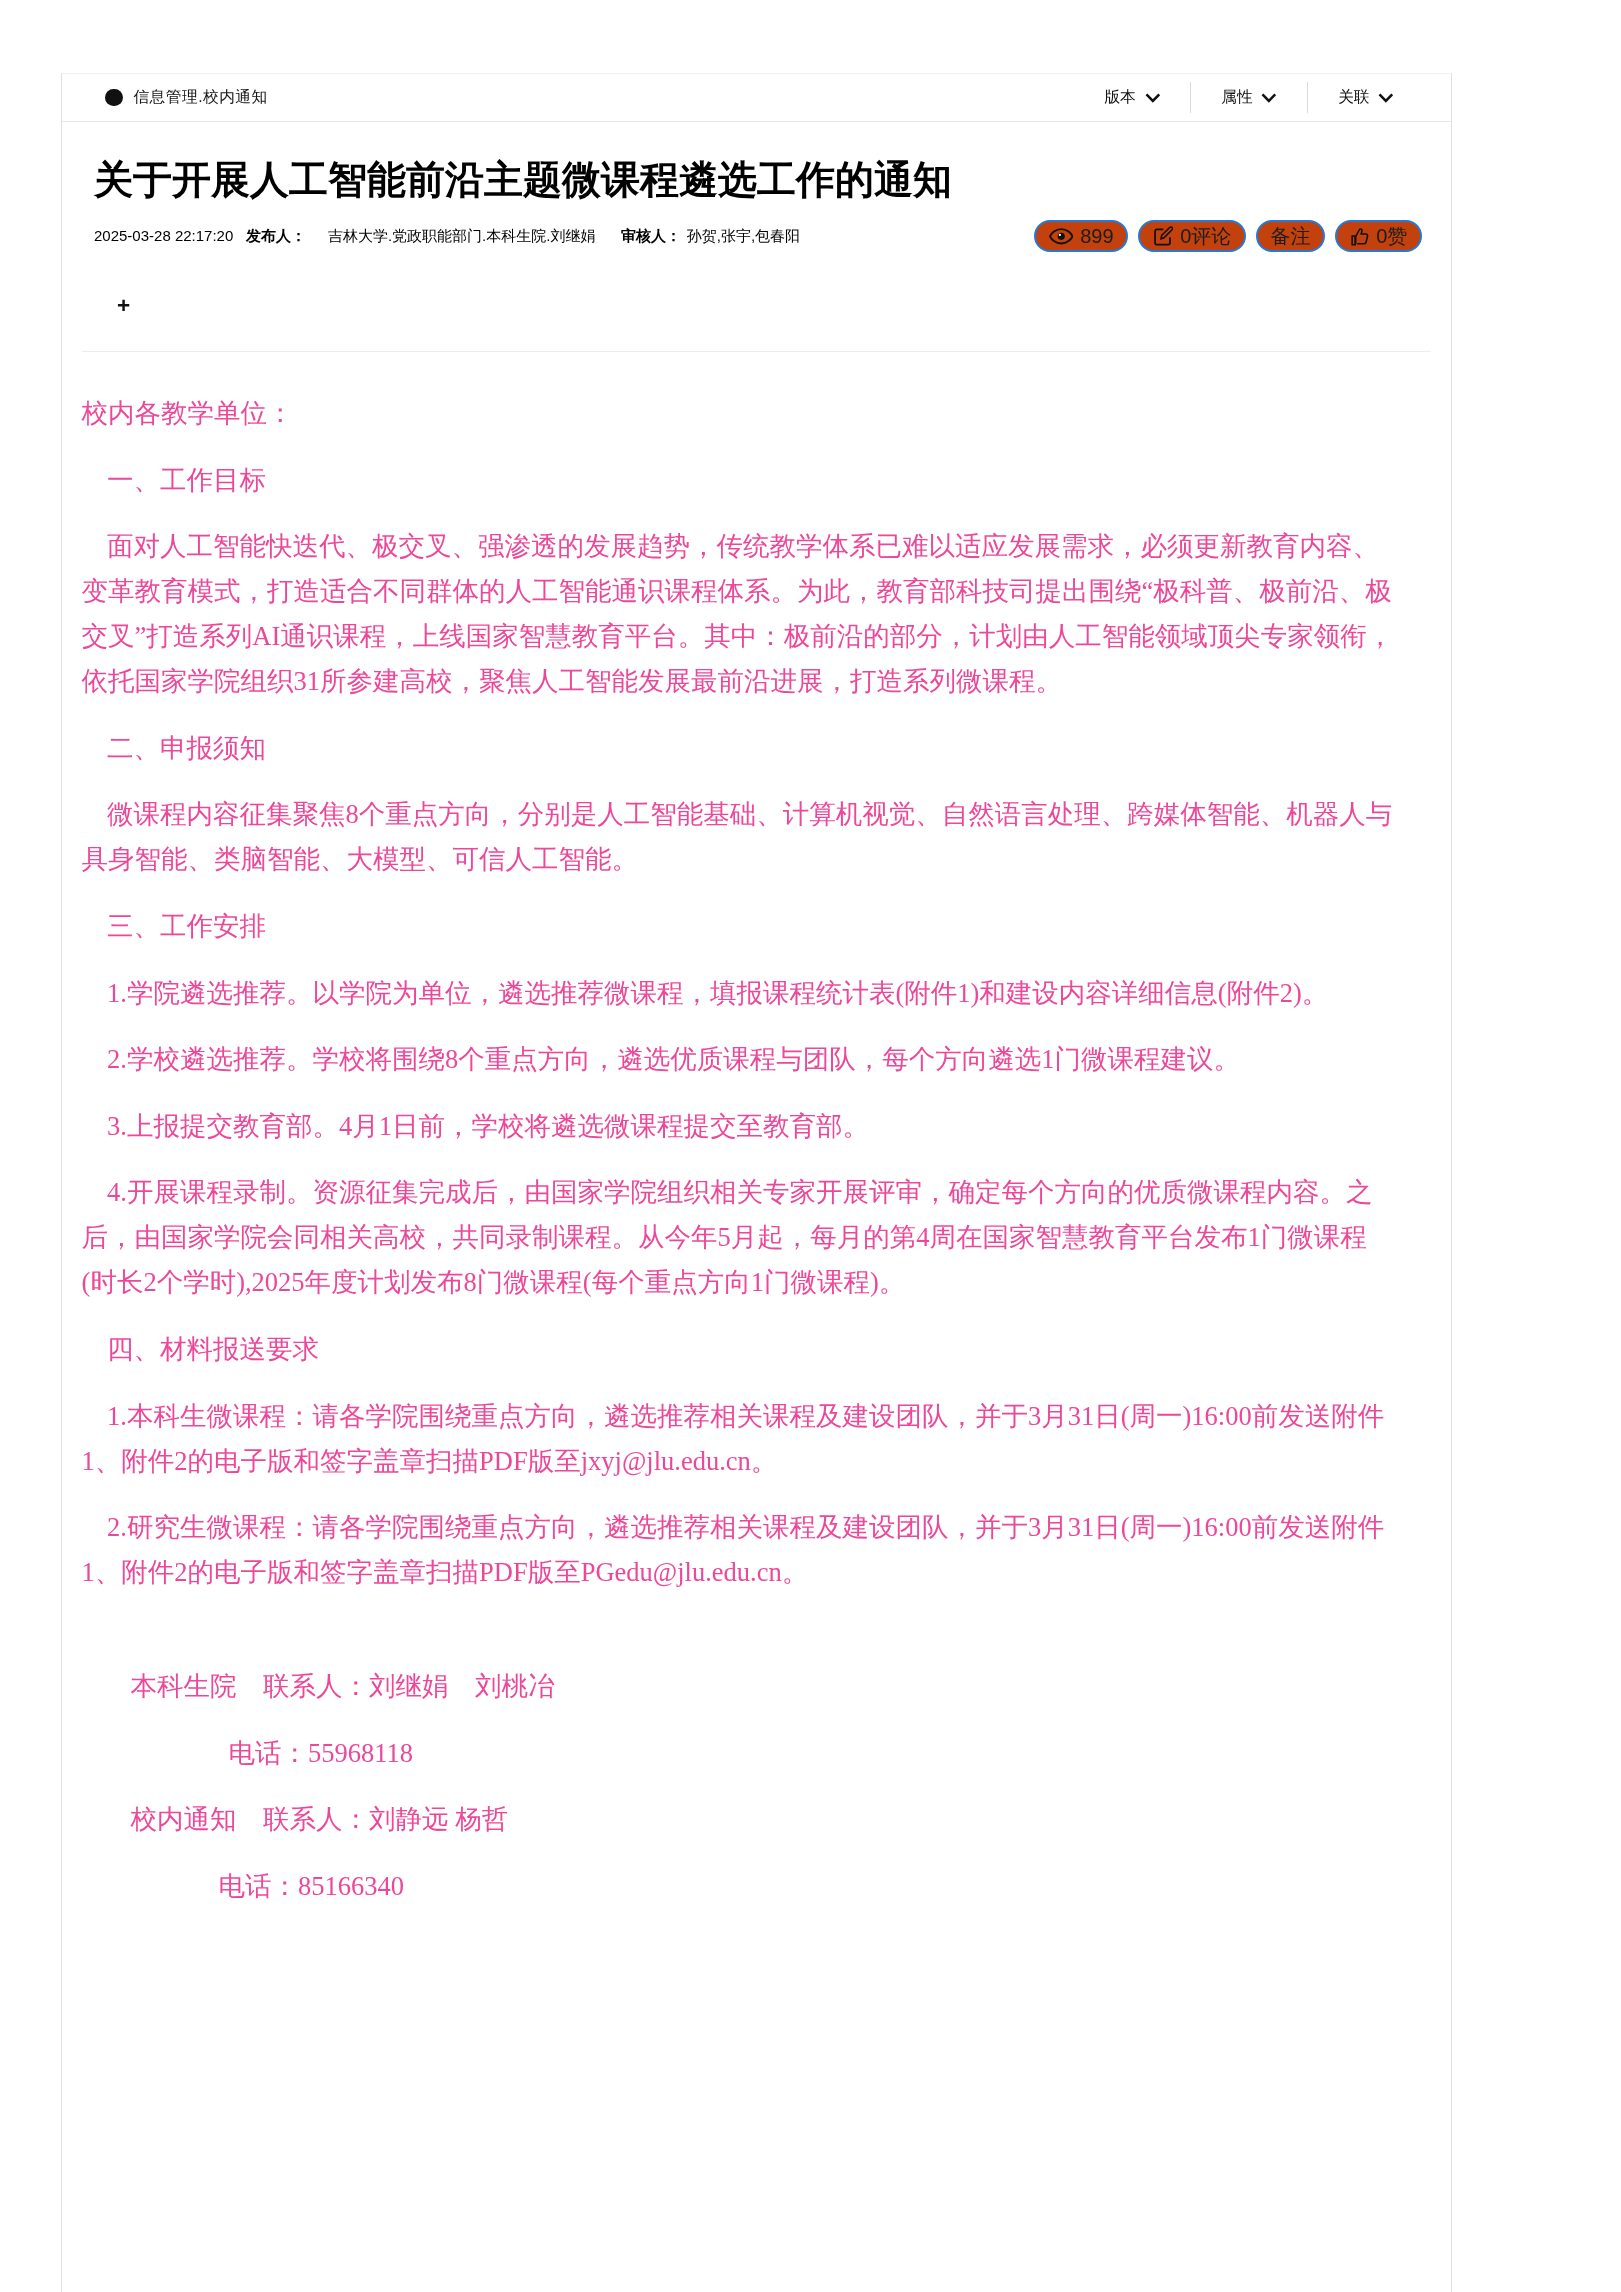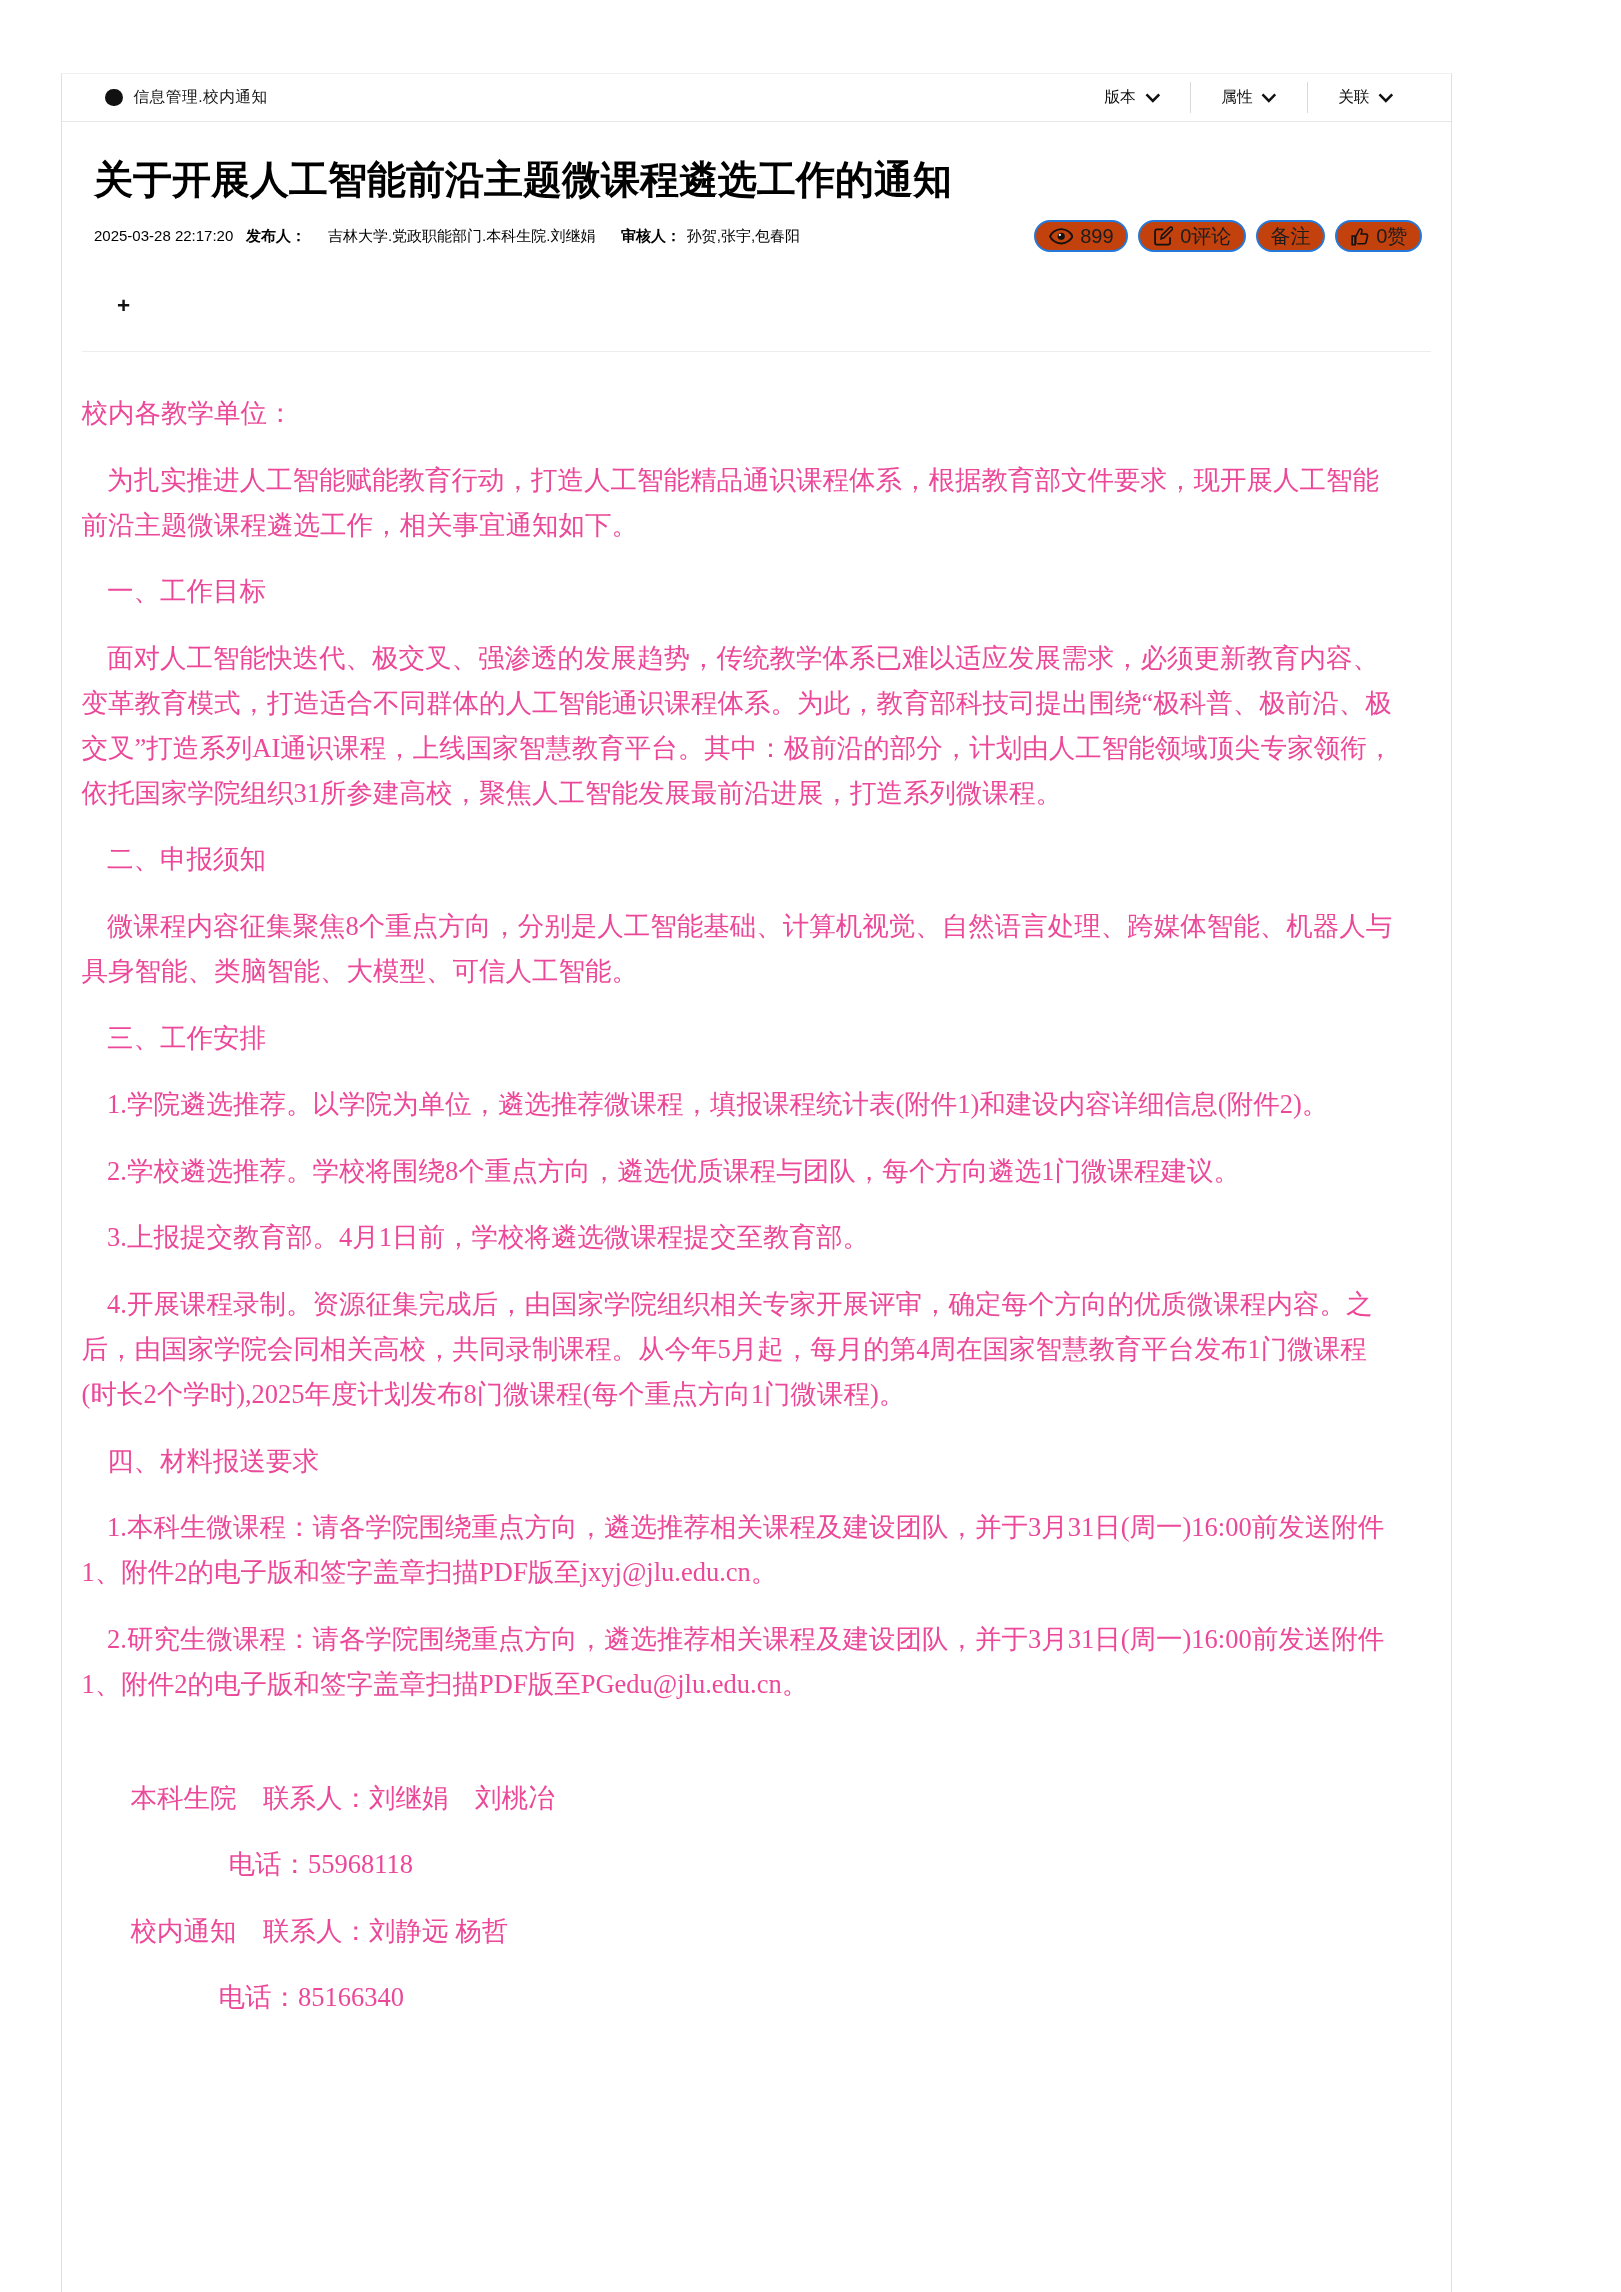--- a/index.html
+++ b/index.html
@@ -146,21 +146,20 @@
       </div>
     </div>
   </div>
 
   <div class="plus-row">+</div>
 
   <div class="divider"></div>
 
   <div class="article-body">
     <p class="no-indent">校内各教学单位：</p>
-    <p>为扎实推进人工智能赋能教育行动，打造人工智能精品通识课程体系，根据教育部文件要求，现开展人工智能前沿主题微课程遴选工作，相关事宜通知如下。</p>
     <p>一、工作目标</p>
     <p>面对人工智能快迭代、极交叉、强渗透的发展趋势，传统教学体系已难以适应发展需求，必须更新教育内容、变革教育模式，打造适合不同群体的人工智能通识课程体系。为此，教育部科技司提出围绕“极科普、极前沿、极交叉”打造系列AI通识课程，上线国家智慧教育平台。其中：极前沿的部分，计划由人工智能领域顶尖专家领衔，依托国家学院组织31所参建高校，聚焦人工智能发展最前沿进展，打造系列微课程。</p>
     <p>二、申报须知</p>
     <p>微课程内容征集聚焦8个重点方向，分别是人工智能基础、计算机视觉、自然语言处理、跨媒体智能、机器人与具身智能、类脑智能、大模型、可信人工智能。</p>
     <p>三、工作安排</p>
     <p>1.学院遴选推荐。以学院为单位，遴选推荐微课程，填报课程统计表(附件1)和建设内容详细信息(附件2)。</p>
     <p>2.学校遴选推荐。学校将围绕8个重点方向，遴选优质课程与团队，每个方向遴选1门微课程建议。</p>
     <p>3.上报提交教育部。4月1日前，学校将遴选微课程提交至教育部。</p>
     <p>4.开展课程录制。资源征集完成后，由国家学院组织相关专家开展评审，确定每个方向的优质微课程内容。之后，由国家学院会同相关高校，共同录制课程。从今年5月起，每月的第4周在国家智慧教育平台发布1门微课程(时长2个学时),2025年度计划发布8门微课程(每个重点方向1门微课程)。</p>
     <p>四、材料报送要求</p>

